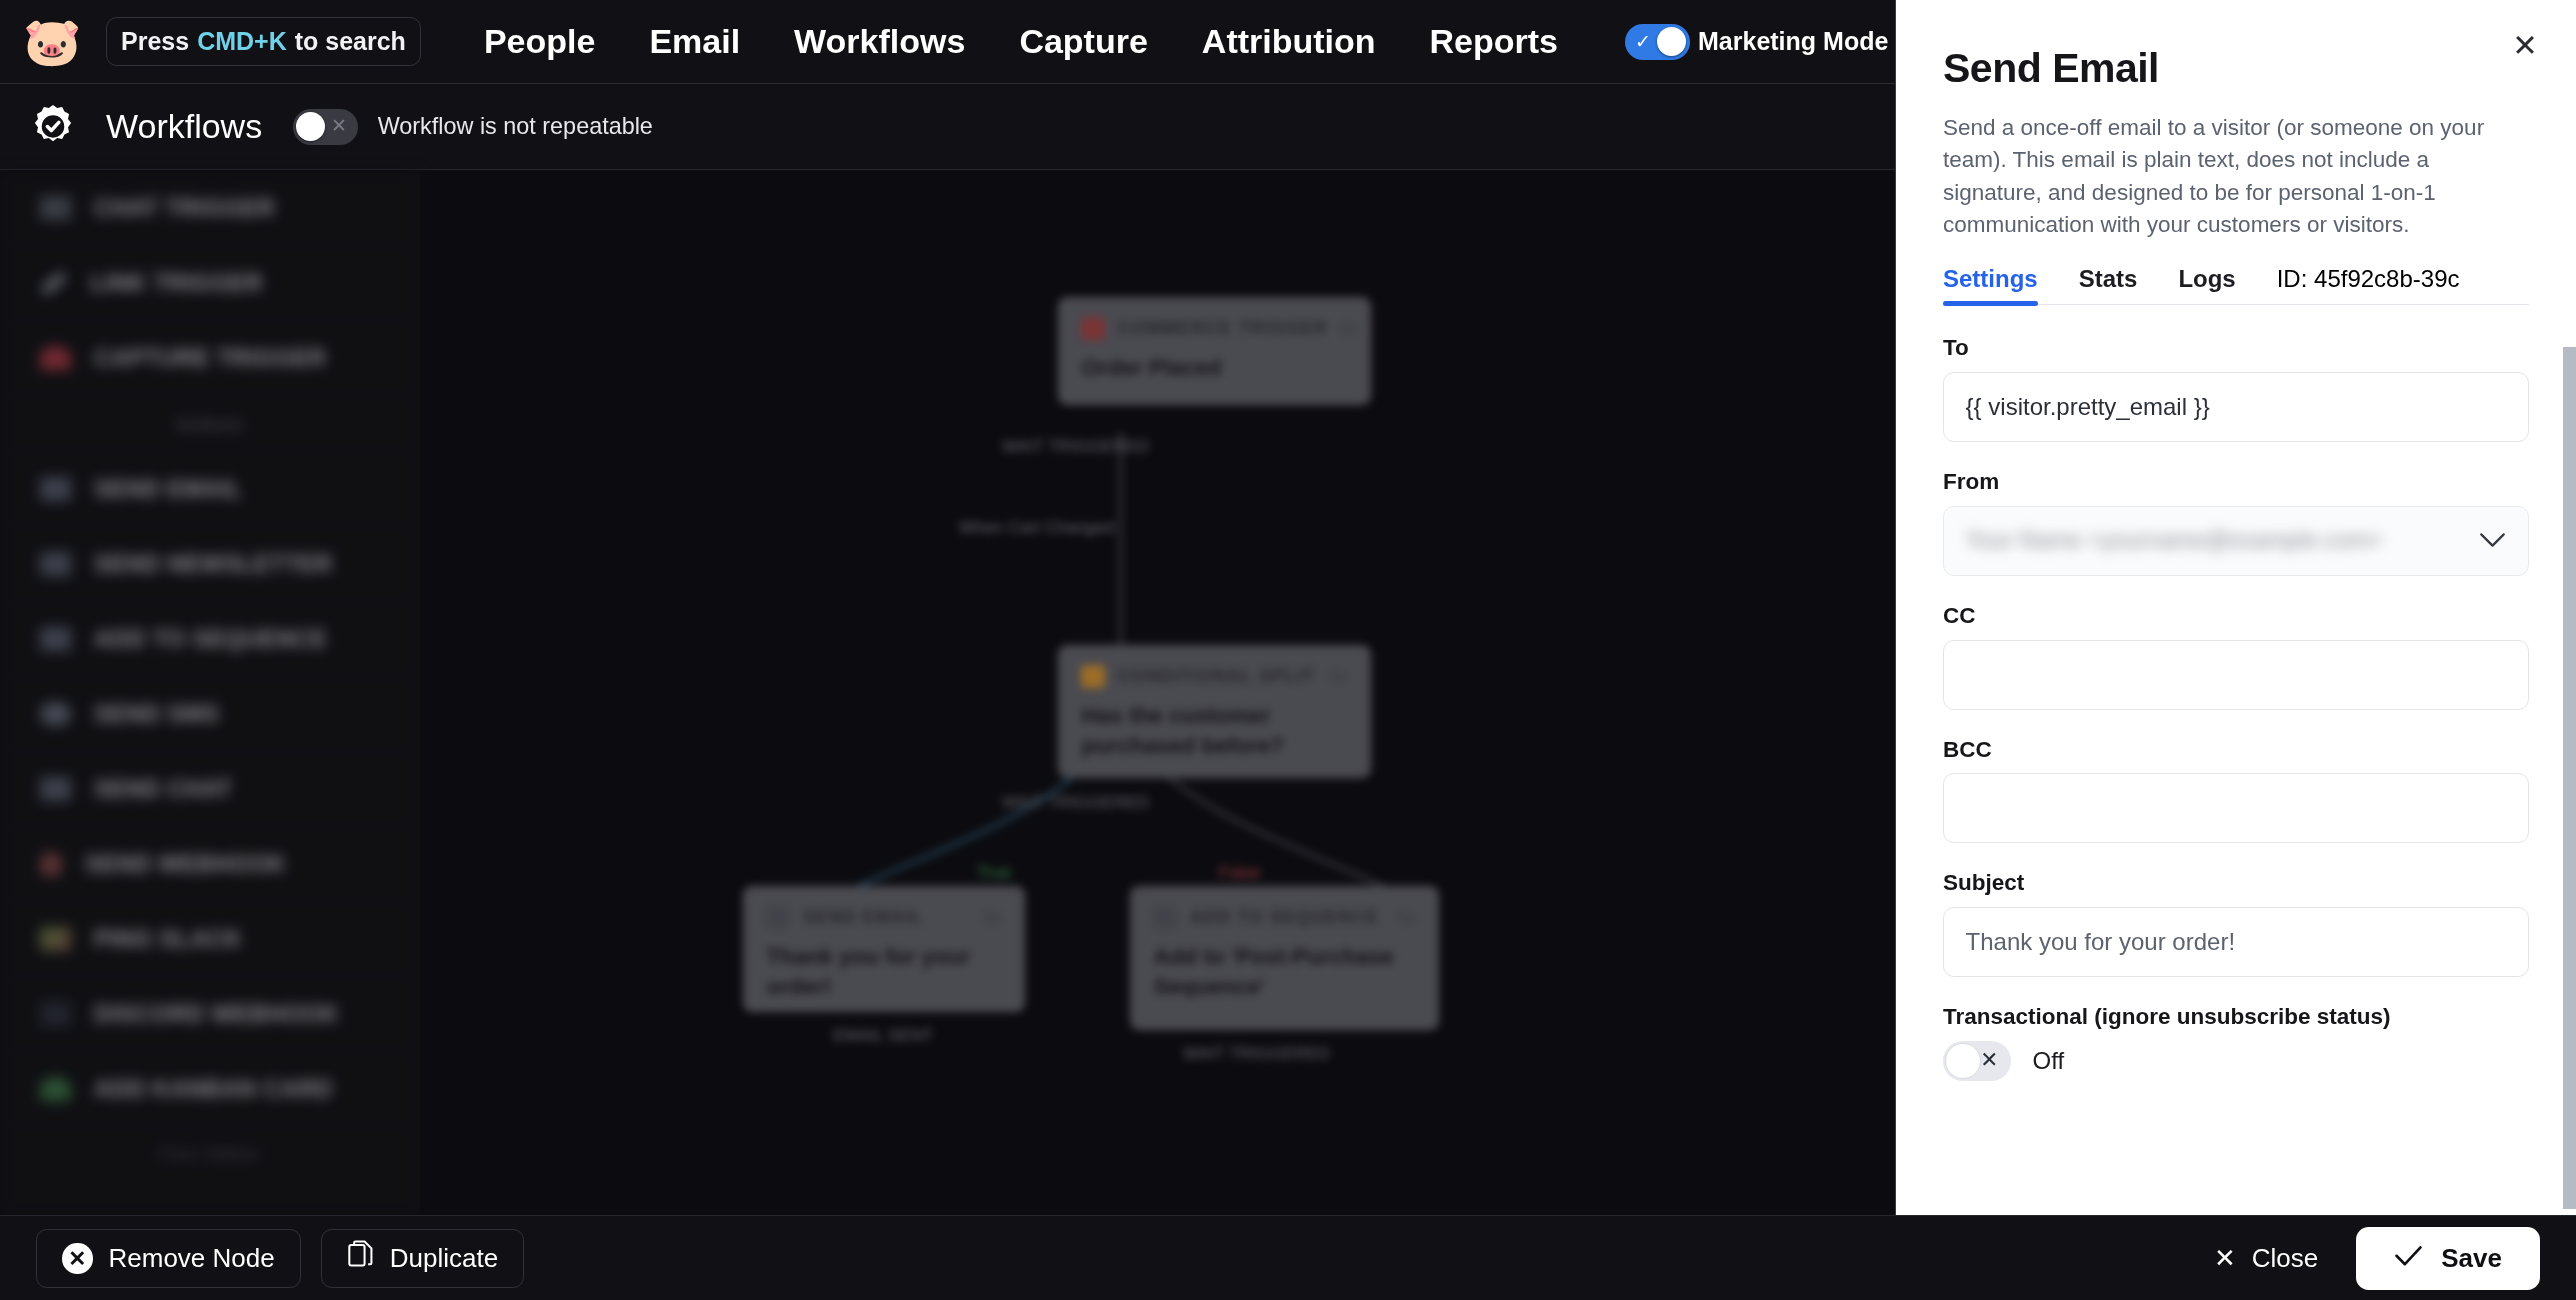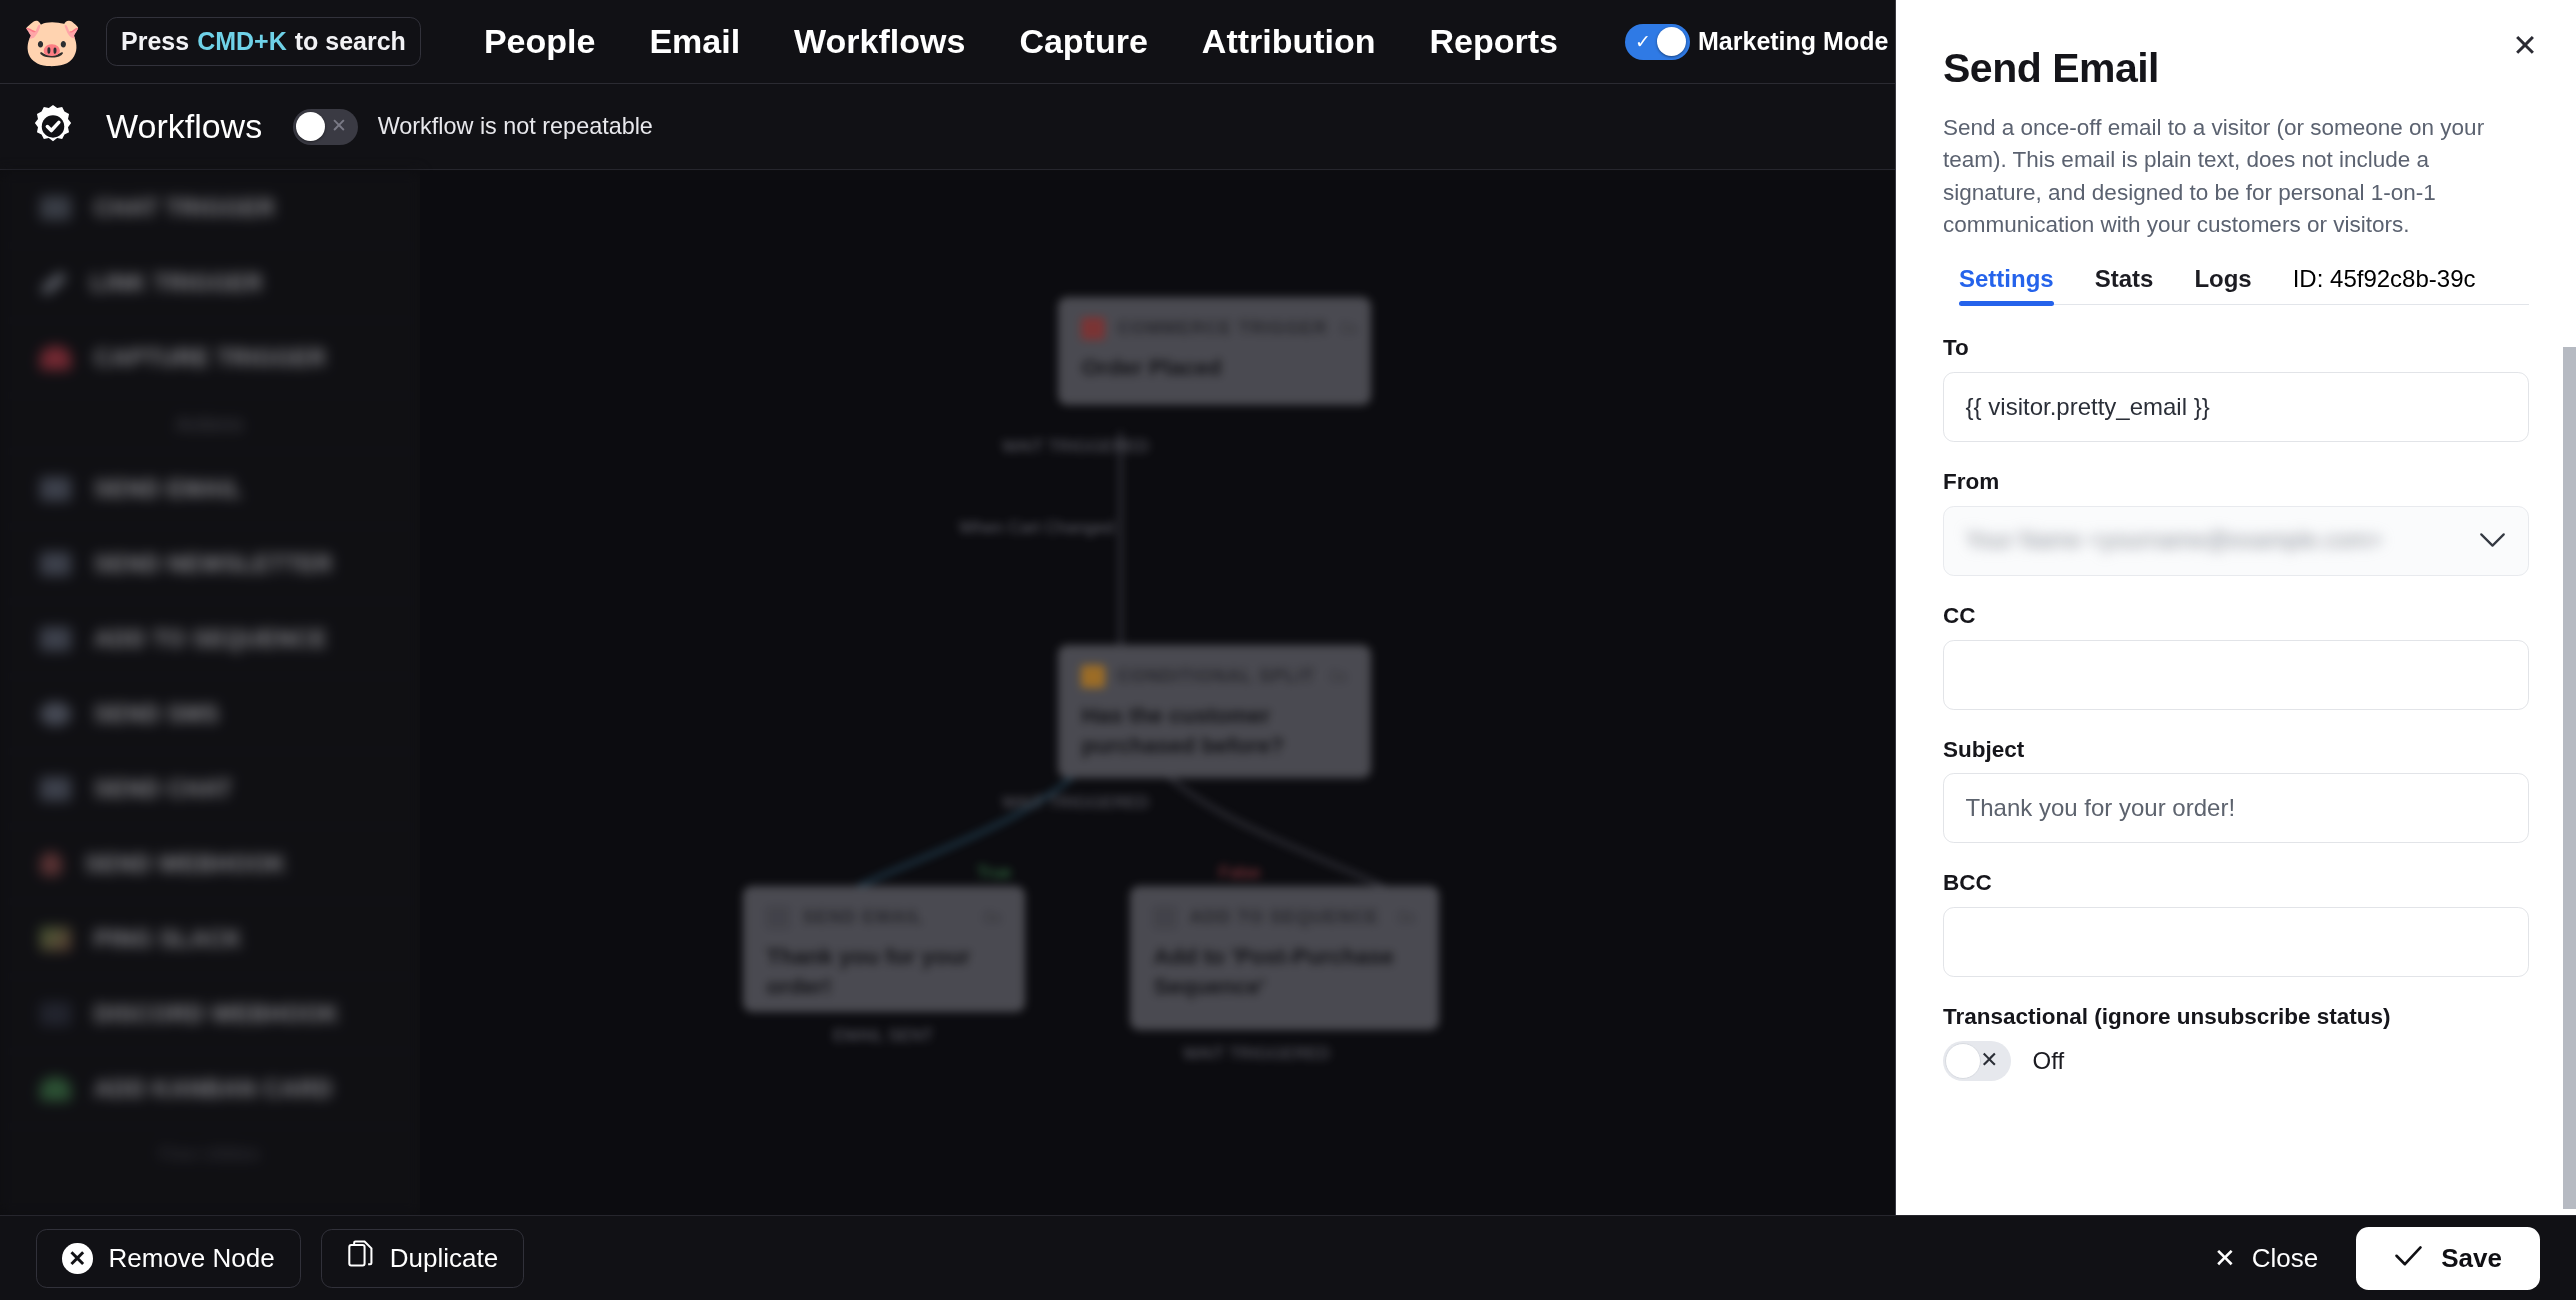--- a/index.html
+++ b/index.html
@@ -107,21 +107,20 @@
   .panel-close {
     position: absolute; right: 30.5px; top: 25px; width: 41px; height: 41px;
     display:flex; align-items:center; justify-content:center; color: #2b2b33; font-size: 30.5px; font-weight: 300;
   }
   .panel-desc {
     margin-top: 20px; font-size: 22.5px; line-height: 1.44; color: #5b6270; max-width: 593px;
   }
   .tabs {
     display: flex; align-items: flex-end; gap: 0; margin-top: 23.4px;
     border-bottom: 1.8px solid #e2e5ea;
-    margin-left: 16px;
   }
   .tab {
     font-size: 24px; font-weight: 700; color: #1c1c22; padding: 0 0 10.8px 0; margin-right: 41px;
     position: relative; white-space: nowrap;
   }
   .tab.active { color: #2563eb; }
   .tab.active::after {
     content:""; position:absolute; left:0; right:0; bottom:-1.8px; height: 4.5px; background: #2563eb; border-radius: 2.7px;
   }
   .tab-id { font-size: 24px; color: #000000; font-weight: 500; white-space: nowrap; overflow: hidden; padding-bottom: 10.8px; }
@@ -386,27 +385,27 @@
           </span>
         </div>
       </div>
 
       <div class="field">
         <div class="field-label">CC</div>
         <div class="input"></div>
       </div>
 
       <div class="field">
+        <div class="field-label">BCC</div>
+        <div class="input"></div>
+      </div>
+
+      <div class="field">
         <div class="field-label">Subject</div>
         <div class="input" style="color:#5d636e">Thank you for your order!</div>
-      </div>
-
-      <div class="field">
-        <div class="field-label">BCC</div>
-        <div class="input"></div>
       </div>
 
       <div class="field">
         <div class="field-label">Transactional (ignore unsubscribe status)</div>
         <div class="switch-row">
           <div class="switch">
             <span class="sx">✕</span>
             <span class="sknob"></span>
           </div>
           <div class="switch-text">Off</div>

